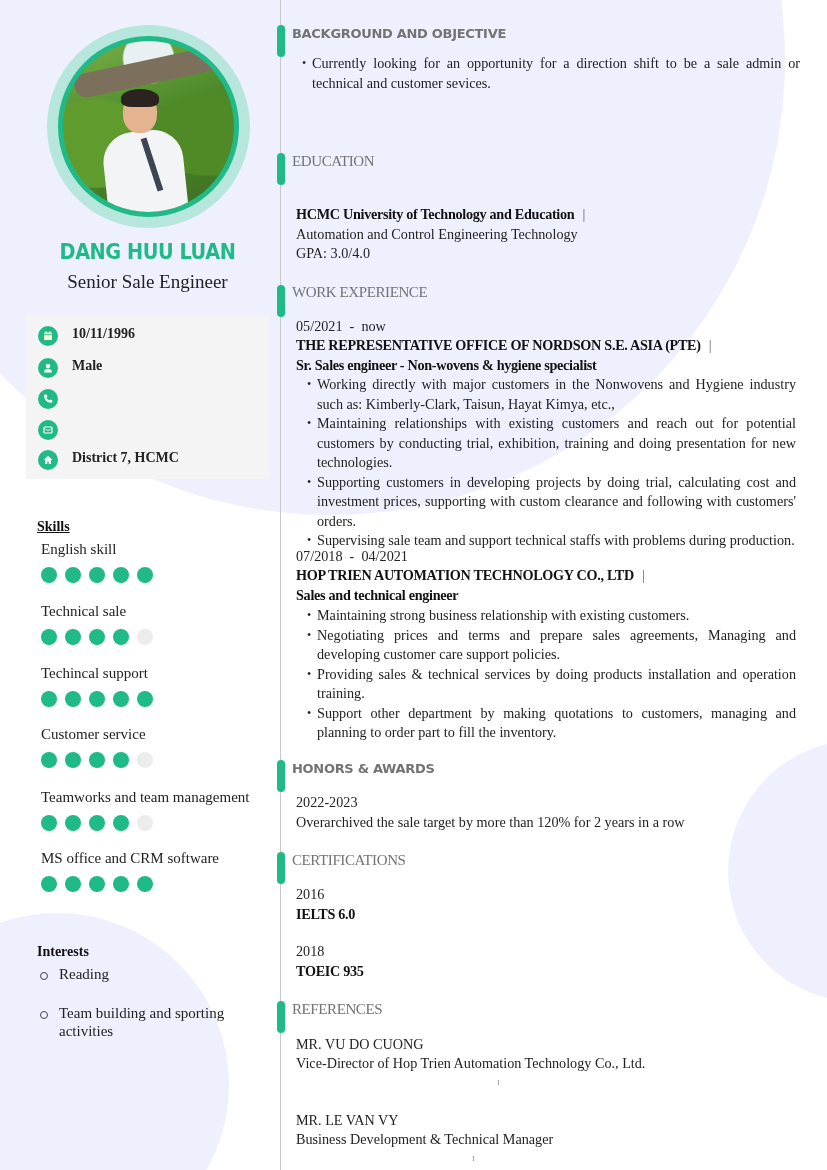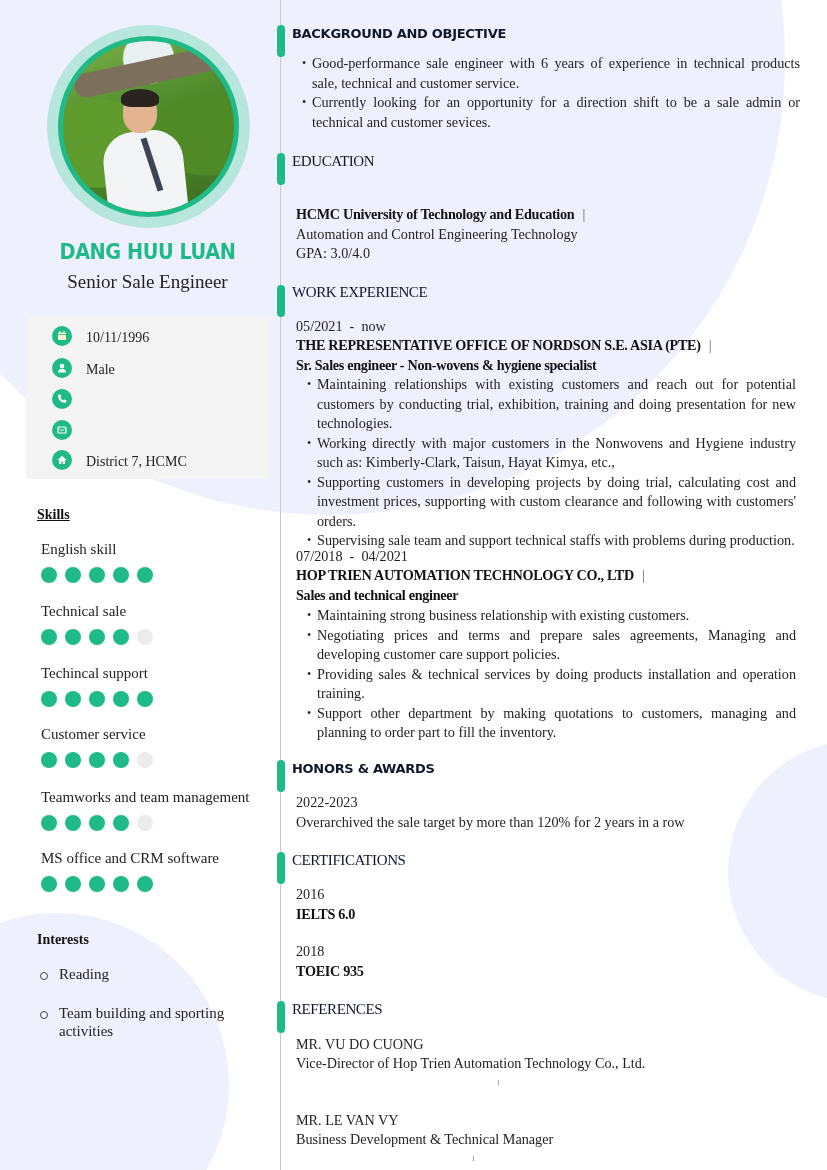--- a/index.html
+++ b/index.html
@@ -25,42 +25,42 @@
   .branch { position: absolute; left: 10px; top: 18px; width: 160px; height: 24px; border-radius: 12px; background: #7c6f5c; transform: rotate(-12deg); }
   .person-head { position: absolute; left: 60px; top: 52px; width: 34px; height: 40px; border-radius: 45%; background: #e3b48f; }
   .person-hair { position: absolute; left: 58px; top: 48px; width: 38px; height: 18px; border-radius: 50% 50% 30% 30%; background: #2a2320; }
   .person-body { position: absolute; left: 42px; top: 90px; width: 80px; height: 90px; border-radius: 30px 30px 0 0; background: #f2f4f5; transform: rotate(-6deg); }
   .person-tie { position: absolute; left: 86px; top: 96px; width: 6px; height: 55px; background: #3d4554; transform: rotate(-18deg); }
 
   .name { position: absolute; left: 0; width: 295px; top: 240px; text-align: center; font-family: "DejaVu Sans", sans-serif; font-weight: bold; font-size: 21px; color: #1fba87; letter-spacing: -0.5px; transform: scaleX(0.92); }
   .role { position: absolute; left: 0; width: 295px; top: 271px; text-align: center; font-size: 19px; color: #222; }
 
   .info-box { position: absolute; left: 26px; top: 316px; width: 243px; height: 163px; background: #f4f4f4; }
-  .info-row { position: absolute; left: 26px; height: 20px; display: flex; align-items: flex-end; }
+  .info-row { position: absolute; left: 12px; height: 20px; display: flex; align-items: flex-start; font-weight: bold; }
   .info-icon { width: 20px; height: 20px; border-radius: 50%; background: #1fba87; display: flex; align-items: center; justify-content: center; }
   .info-icon svg { width: 12px; height: 12px; }
   .info-text { margin-left: 14px; font-size: 14px; color: #222; }
 
-  .section-left-title { position: absolute; left: 37px; font-size: 14px; font-weight: bold; color: #111; text-decoration: underline; text-decoration-thickness: 1px; }
+  .section-left-title { position: absolute; left: 37px; font-size: 14px; font-weight: bold; color: #111; text-decoration: underline; text-decoration-thickness: 1px; margin-top: 12px; }
   .section-left-title.plain { text-decoration: none; text-align: right; }
 
   .skill { position: absolute; left: 41px; }
   .skill-label { font-size: 15px; color: #222; height: 20px; }
   .dots { display: flex; gap: 8px; margin-top: 6px; }
   .dot { width: 16px; height: 16px; border-radius: 50%; background: #1fba87; }
   .dot.off { background: #ececec; }
 
   .interest { position: absolute; left: 40px; font-size: 15px; color: #222; display: flex; }
   .interest .bullet { width: 8px; height: 8px; border: 1px solid #444; border-radius: 50%; margin-top: 7px; margin-right: 11px; flex: none; }
   .interest .txt { width: 180px; line-height: 18px; }
 
   
   .timeline-line { position: absolute; left: 280px; top: 0; width: 1px; height: 1170px; background: #c8c8c8; }
   .sec-pill { position: absolute; left: 277px; width: 8px; height: 32px; border-radius: 4px; background: #1fba87; }
-  .sec-title { position: absolute; left: 292px; font-size: 14px; color: #0f172a; }
+  .sec-title { position: absolute; left: 292px; font-size: 14px; color: #737373; }
   .sec-title.sans { font-family: "DejaVu Sans", sans-serif; font-weight: bold; font-size: 13px; letter-spacing: -0.3px; }
   .sec-title.serif { font-family: "Liberation Serif", serif; font-size: 15px; letter-spacing: -0.4px; }
 
   .bullets { position: absolute; list-style: none; }
   .bullets li { position: relative; padding-left: 10px; text-align: justify; font-size: 14.2px; line-height: 19.5px; color: #222; }
   .bullets li::before { content: "•"; position: absolute; left: 0; top: 0; font-size: 12px; }
 
   .txt-line { position: absolute; left: 296px; font-size: 14.2px; color: #222; white-space: nowrap; }
   .txt-bold { font-weight: bold; color: #111; letter-spacing: -0.3px; }
   .txt-italic-bold { font-weight: bold; color: #111; letter-spacing: -0.3px; }
@@ -212,43 +212,42 @@
       <span class="bullet"></span>
       <span class="txt">Team building and sporting activities</span>
     </div>
   </div>
 
   <div class="timeline-line"></div>
 
   <div class="sec-pill" style="top:25px"></div>
   <div class="sec-title sans" style="top:26px">BACKGROUND AND OBJECTIVE</div>
   <ul class="bullets" style="left:302px; top:54px; width:498px;">
-    <li>Good-performance sale engineer with 6 years of experience in technical products sale, technical and customer service.</li>
     <li>Currently looking for an opportunity for a direction shift to be a sale admin or technical and customer sevices.</li>
   </ul>
 
   <div class="sec-pill" style="top:153px"></div>
   <div class="sec-title serif" style="top:153px">EDUCATION</div>
   <div class="txt-line" style="top:206px">
     <span class="txt-bold">HCMC University of Technology and Education</span><span class="sep">|</span>
   </div>
   <div class="txt-line" style="top:226px">Automation and Control Engineering Technology</div>
   <div class="txt-line" style="top:245px">GPA: 3.0/4.0</div>
 
   <div class="sec-pill" style="top:285px"></div>
   <div class="sec-title serif" style="top:284px">WORK EXPERIENCE</div>
 
   <div class="txt-line" style="top:318px; white-space:pre">05/2021  -  now</div>
   <div class="txt-line" style="top:337px">
     <span class="txt-bold">THE REPRESENTATIVE OFFICE OF NORDSON S.E. ASIA (PTE)</span><span class="sep">|</span>
   </div>
   <div class="txt-line txt-italic-bold" style="top:357px">Sr. Sales engineer - Non-wovens &amp; hygiene specialist</div>
   <ul class="bullets" style="left:307px; top:375px; width:489px;">
+    <li>Working directly with major customers in the Nonwovens and Hygiene industry such as: Kimberly-Clark, Taisun, Hayat Kimya, etc.,</li>
     <li>Maintaining relationships with existing customers and reach out for potential customers by conducting trial, exhibition, training and doing presentation for new technologies.</li>
-    <li>Working directly with major customers in the Nonwovens and Hygiene industry such as: Kimberly-Clark, Taisun, Hayat Kimya, etc.,</li>
     <li>Supporting customers in developing projects by doing trial, calculating cost and investment prices, supporting with custom clearance and following with customers' orders.</li>
     <li>Supervising sale team and support technical staffs with problems during production.</li>
   </ul>
 
   <div class="txt-line" style="top:548px; white-space:pre">07/2018  -  04/2021</div>
   <div class="txt-line" style="top:567px">
     <span class="txt-bold">HOP TRIEN AUTOMATION TECHNOLOGY CO., LTD</span><span class="sep">|</span>
   </div>
   <div class="txt-line txt-italic-bold" style="top:587px">Sales and technical engineer</div>
   <ul class="bullets" style="left:307px; top:606px; width:489px;">

